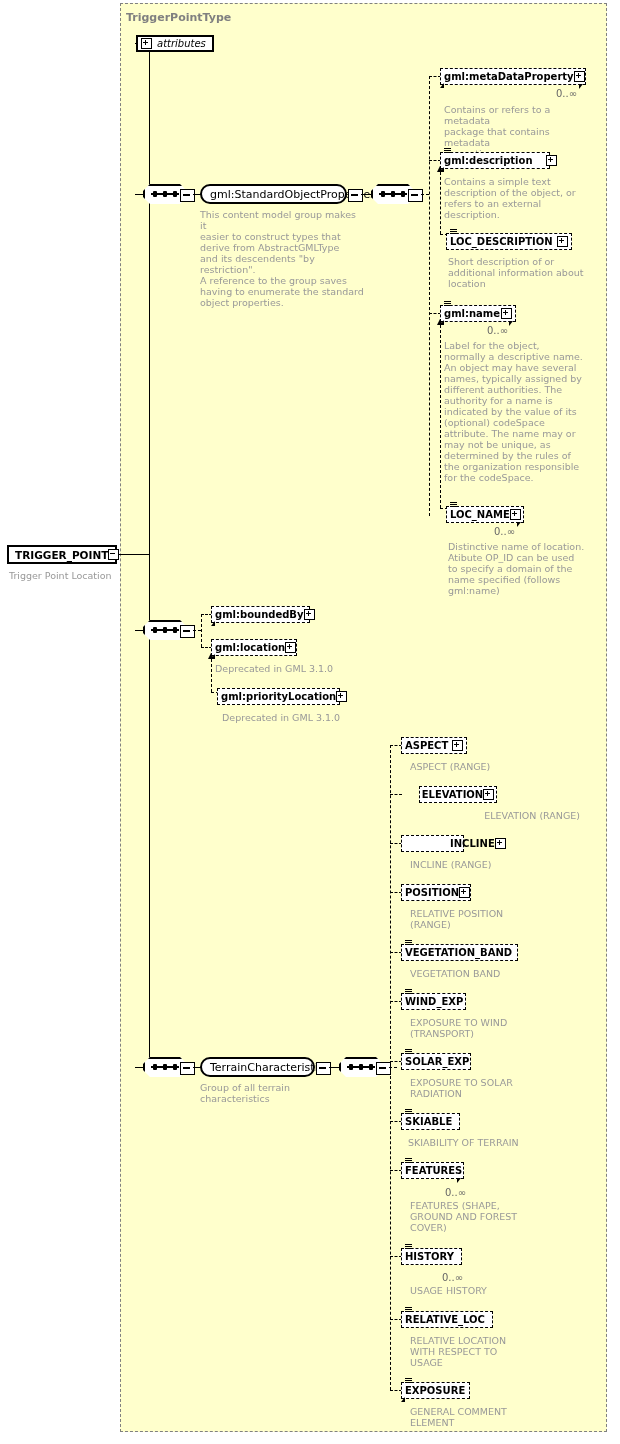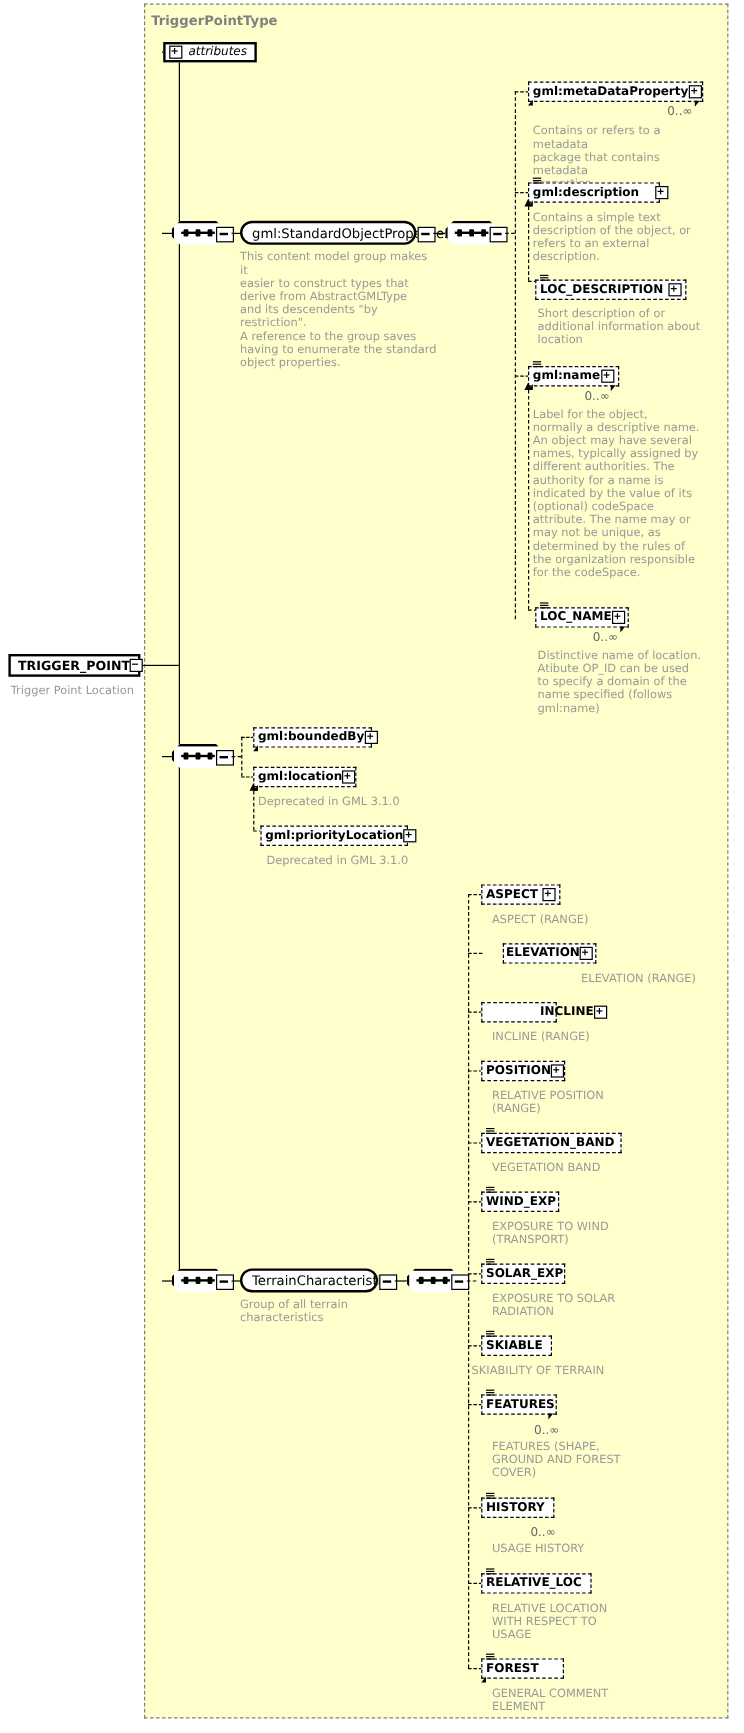--- a/index.html
+++ b/index.html
@@ -463,21 +463,21 @@
   <div class="hd" style="left:390px;top:1121px;width:12px;"></div>
   <div class="shadow" style="left:405px;top:1125px;width:59px;height:17px;"></div>
   <div class="node dashed" style="left:401px;top:1113px;width:59px;">
     <span class="tline">
         <i></i>
         <i></i>
         <i></i>
       </span>
     <span class="lbl">SKIABLE</span>
   </div>
-  <div class="anno" style="left:393px;top:1137px;width:170px;">SKIABILITY OF TERRAIN</div>
+  <div class="anno" style="left:408px;top:1137px;width:170px;">SKIABILITY OF TERRAIN</div>
 
   <div class="hd" style="left:390px;top:1170px;width:12px;"></div>
   <div class="shadow" style="left:405px;top:1174px;width:63px;height:17px;"></div>
   <div class="node dashed" style="left:401px;top:1162px;width:63px;">
     <span class="tline">
         <i></i>
         <i></i>
         <i></i>
       </span>
     <span class="lbl">FEATURES</span>
@@ -517,18 +517,18 @@
 
   <div class="hd" style="left:390px;top:1390px;width:12px;"></div>
   <div class="shadow" style="left:405px;top:1394px;width:69px;height:17px;"></div>
   <div class="node dashed" style="left:401px;top:1382px;width:69px;">
     <span class="tline">
         <i></i>
         <i></i>
         <i></i>
       </span>
     <span class="refarrow"></span>
-    <span class="lbl">FOREST</span>
+    <span class="lbl">EXPOSURE</span>
   </div>
   <div class="anno" style="left:410px;top:1406px;width:170px;">GENERAL COMMENT
 ELEMENT</div>
 
 </div>
 
 </body></html>

